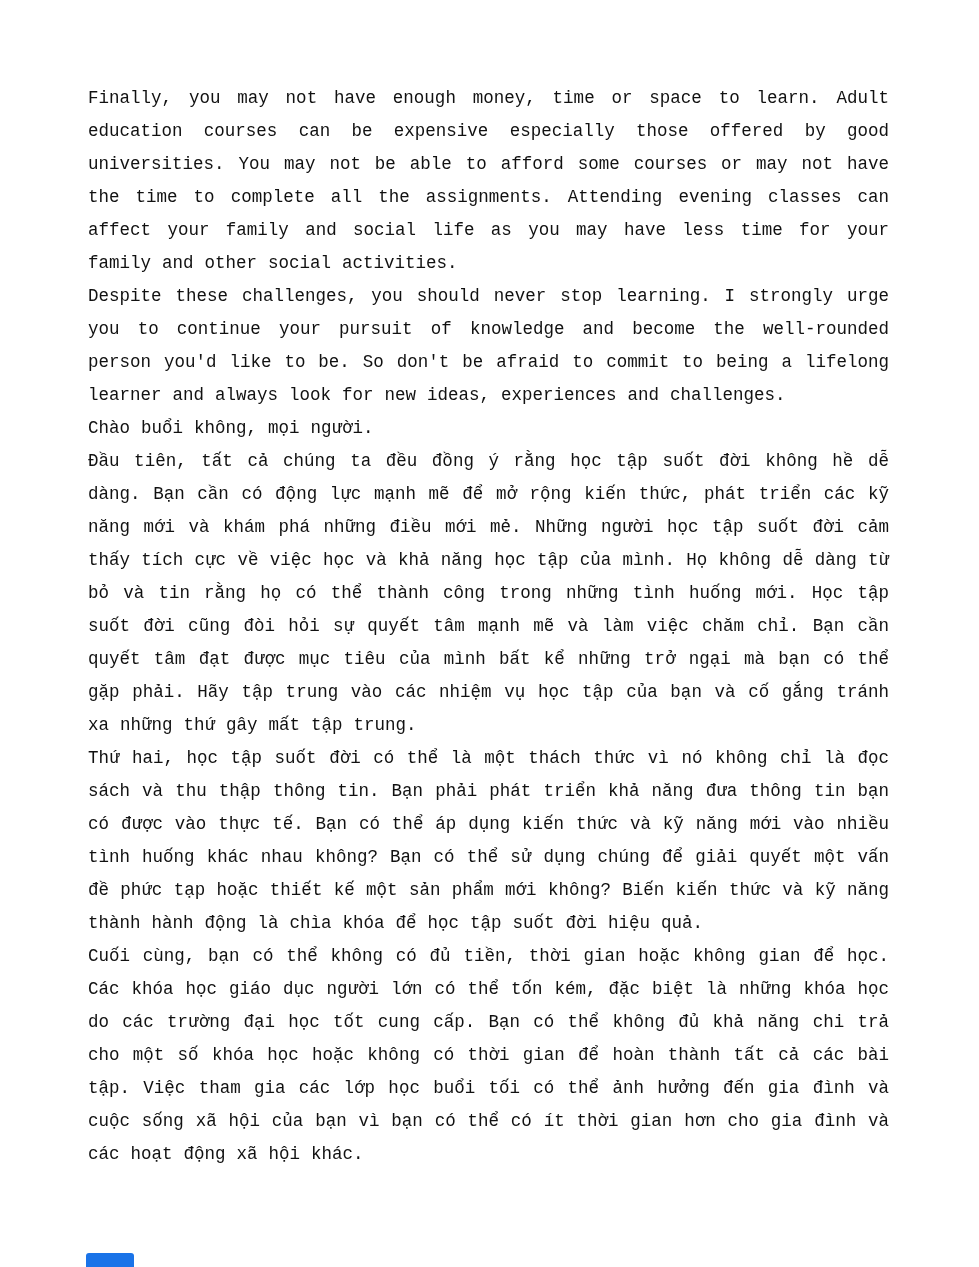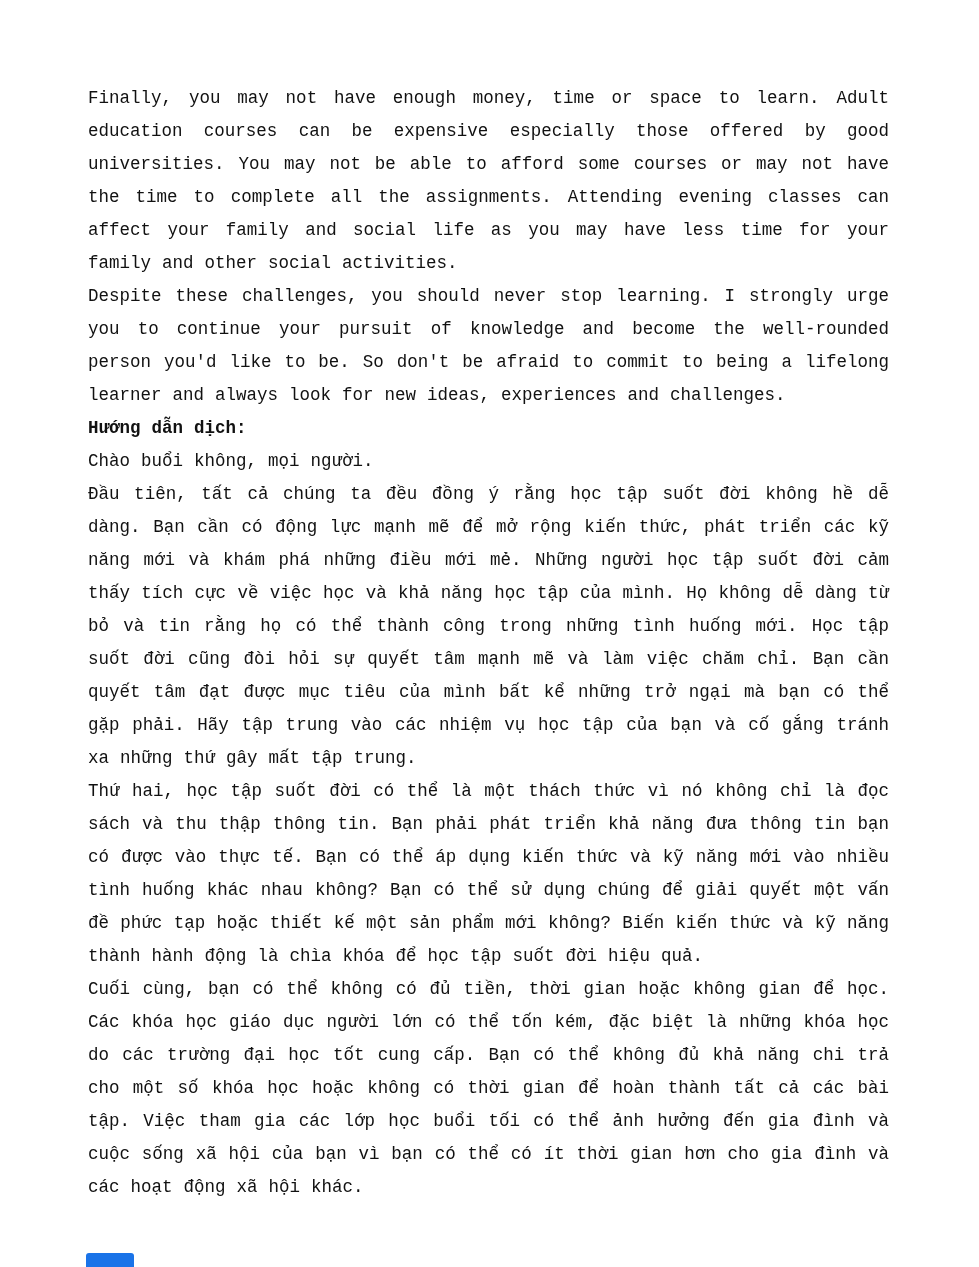--- a/index.html
+++ b/index.html
@@ -46,20 +46,19 @@
   }
 </style>
 </head>
 <body>
 
 <div class="page">
   <div class="doc-body">
 
   <p class="para">Finally, you may not have enough money, time or space to learn. Adult education courses can be expensive especially those offered by good universities. You may not be able to afford some courses or may not have the time to complete all the assignments. Attending evening classes can affect your family and social life as you may have less time for your family and other social activities.</p>
       <p class="para">Despite these challenges, you should never stop learning. I strongly urge you to continue your pursuit of knowledge and become the well-rounded person you'd like to be. So don't be afraid to commit to being a lifelong learner and always look for new ideas, experiences and challenges.</p>
-      <p class="para bold">Hướng dẫn dịch:</p>
       <p class="para">Chào buổi không, mọi người.</p>
       <p class="para">Đầu tiên, tất cả chúng ta đều đồng ý rằng học tập suốt đời không hề dễ dàng. Bạn cần có động lực mạnh mẽ để mở rộng kiến thức, phát triển các kỹ năng mới và khám phá những điều mới mẻ. Những người học tập suốt đời cảm thấy tích cực về việc học và khả năng học tập của mình. Họ không dễ dàng từ bỏ và tin rằng họ có thể thành công trong những tình huống mới. Học tập suốt đời cũng đòi hỏi sự quyết tâm mạnh mẽ và làm việc chăm chỉ. Bạn cần quyết tâm đạt được mục tiêu của mình bất kể những trở ngại mà bạn có thể gặp phải. Hãy tập trung vào các nhiệm vụ học tập của bạn và cố gắng tránh xa những thứ gây mất tập trung.</p>
       <p class="para">Thứ hai, học tập suốt đời có thể là một thách thức vì nó không chỉ là đọc sách và thu thập thông tin. Bạn phải phát triển khả năng đưa thông tin bạn có được vào thực tế. Bạn có thể áp dụng kiến thức và kỹ năng mới vào nhiều tình huống khác nhau không? Bạn có thể sử dụng chúng để giải quyết một vấn đề phức tạp hoặc thiết kế một sản phẩm mới không? Biến kiến thức và kỹ năng thành hành động là chìa khóa để học tập suốt đời hiệu quả.</p>
       <p class="para">Cuối cùng, bạn có thể không có đủ tiền, thời gian hoặc không gian để học. Các khóa học giáo dục người lớn có thể tốn kém, đặc biệt là những khóa học do các trường đại học tốt cung cấp. Bạn có thể không đủ khả năng chi trả cho một số khóa học hoặc không có thời gian để hoàn thành tất cả các bài tập. Việc tham gia các lớp học buổi tối có thể ảnh hưởng đến gia đình và cuộc sống xã hội của bạn vì bạn có thể có ít thời gian hơn cho gia đình và các hoạt động xã hội khác.</p>
     </div>
   <div class="partial-blue-element" style="background: rgb(26, 115, 232);"></div>
 </div>
 
 </body></html>

